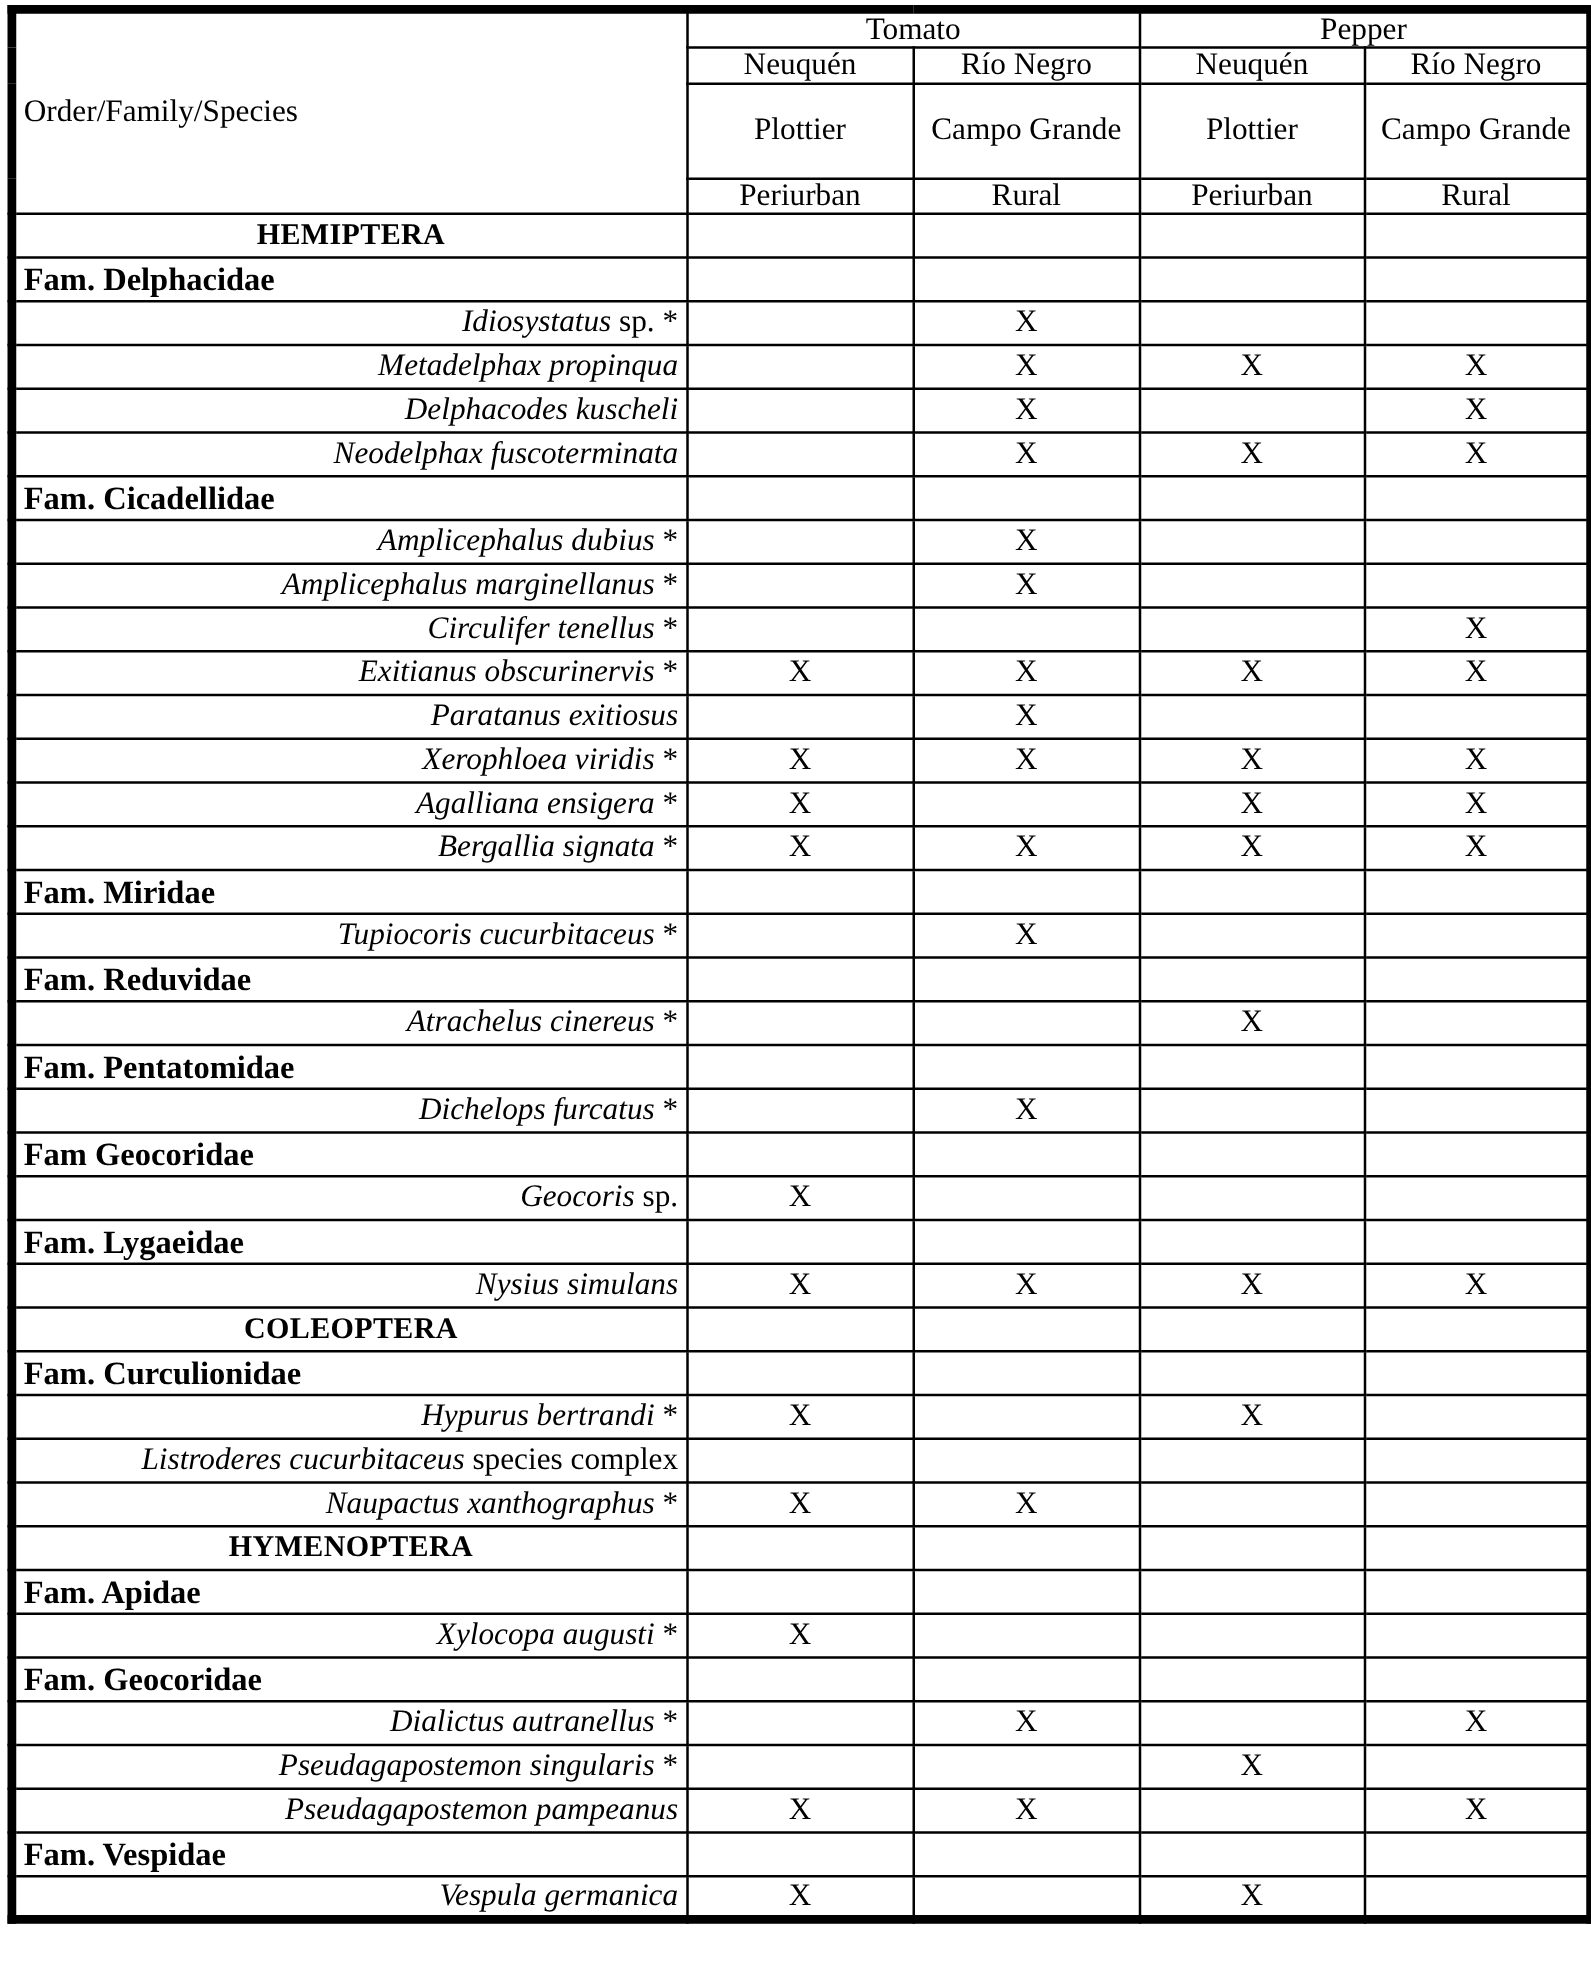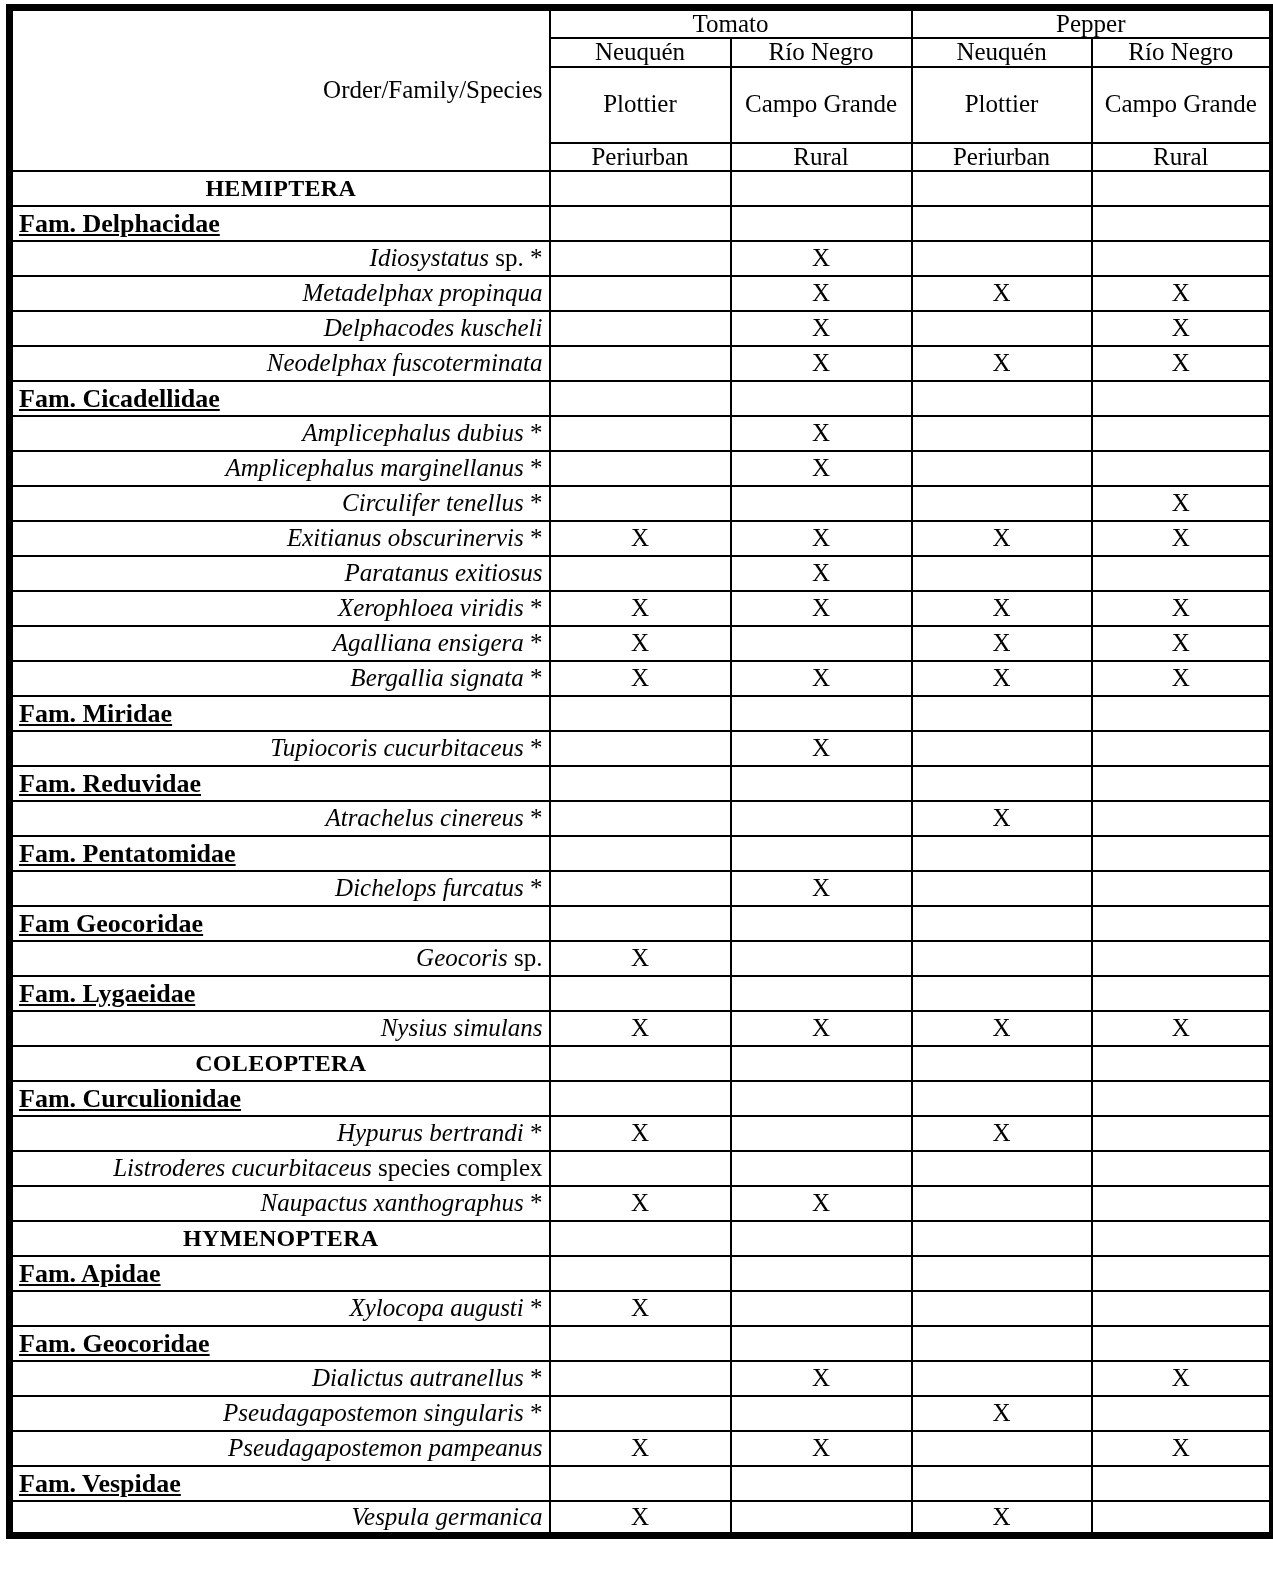--- a/index.html
+++ b/index.html
@@ -36,21 +36,21 @@
     font-weight: normal;
   }
   
   thead th {
     background: #d7d7d7;
     text-align: center;
     font-weight: bold;
     font-size: 26px;
   }
   th.rowhead-corner {
-    text-align: right;
+    text-align: left;
     font-weight: bold;
     font-size: 28px;
     background: #d7d7d7;
   }
   th.crop-head { font-size: 27px; }
   th.site-head { font-size: 26px; }
   th.locality-head {
     font-size: 26px;
     height: 74px;
     line-height: 1.15;
@@ -75,21 +75,20 @@
     font-style: normal;
     font-weight: bold;
     font-size: 24px;
     letter-spacing: 0.3px;
   }
   tr.family-row td.name-cell {
     text-align: left;
     font-style: normal;
     font-weight: bold;
     font-size: 26px;
-    text-decoration: underline;
   }
   td.mark-cell {
     text-align: center;
     font-style: normal;
     font-size: 25px;
     font-family: "Liberation Serif", "DejaVu Serif", serif;
   }
   td.thick-left { border-left: 6px solid #000; }
   col.c-name { width: 540px; }
   col.c-m    { width: 181px; }

